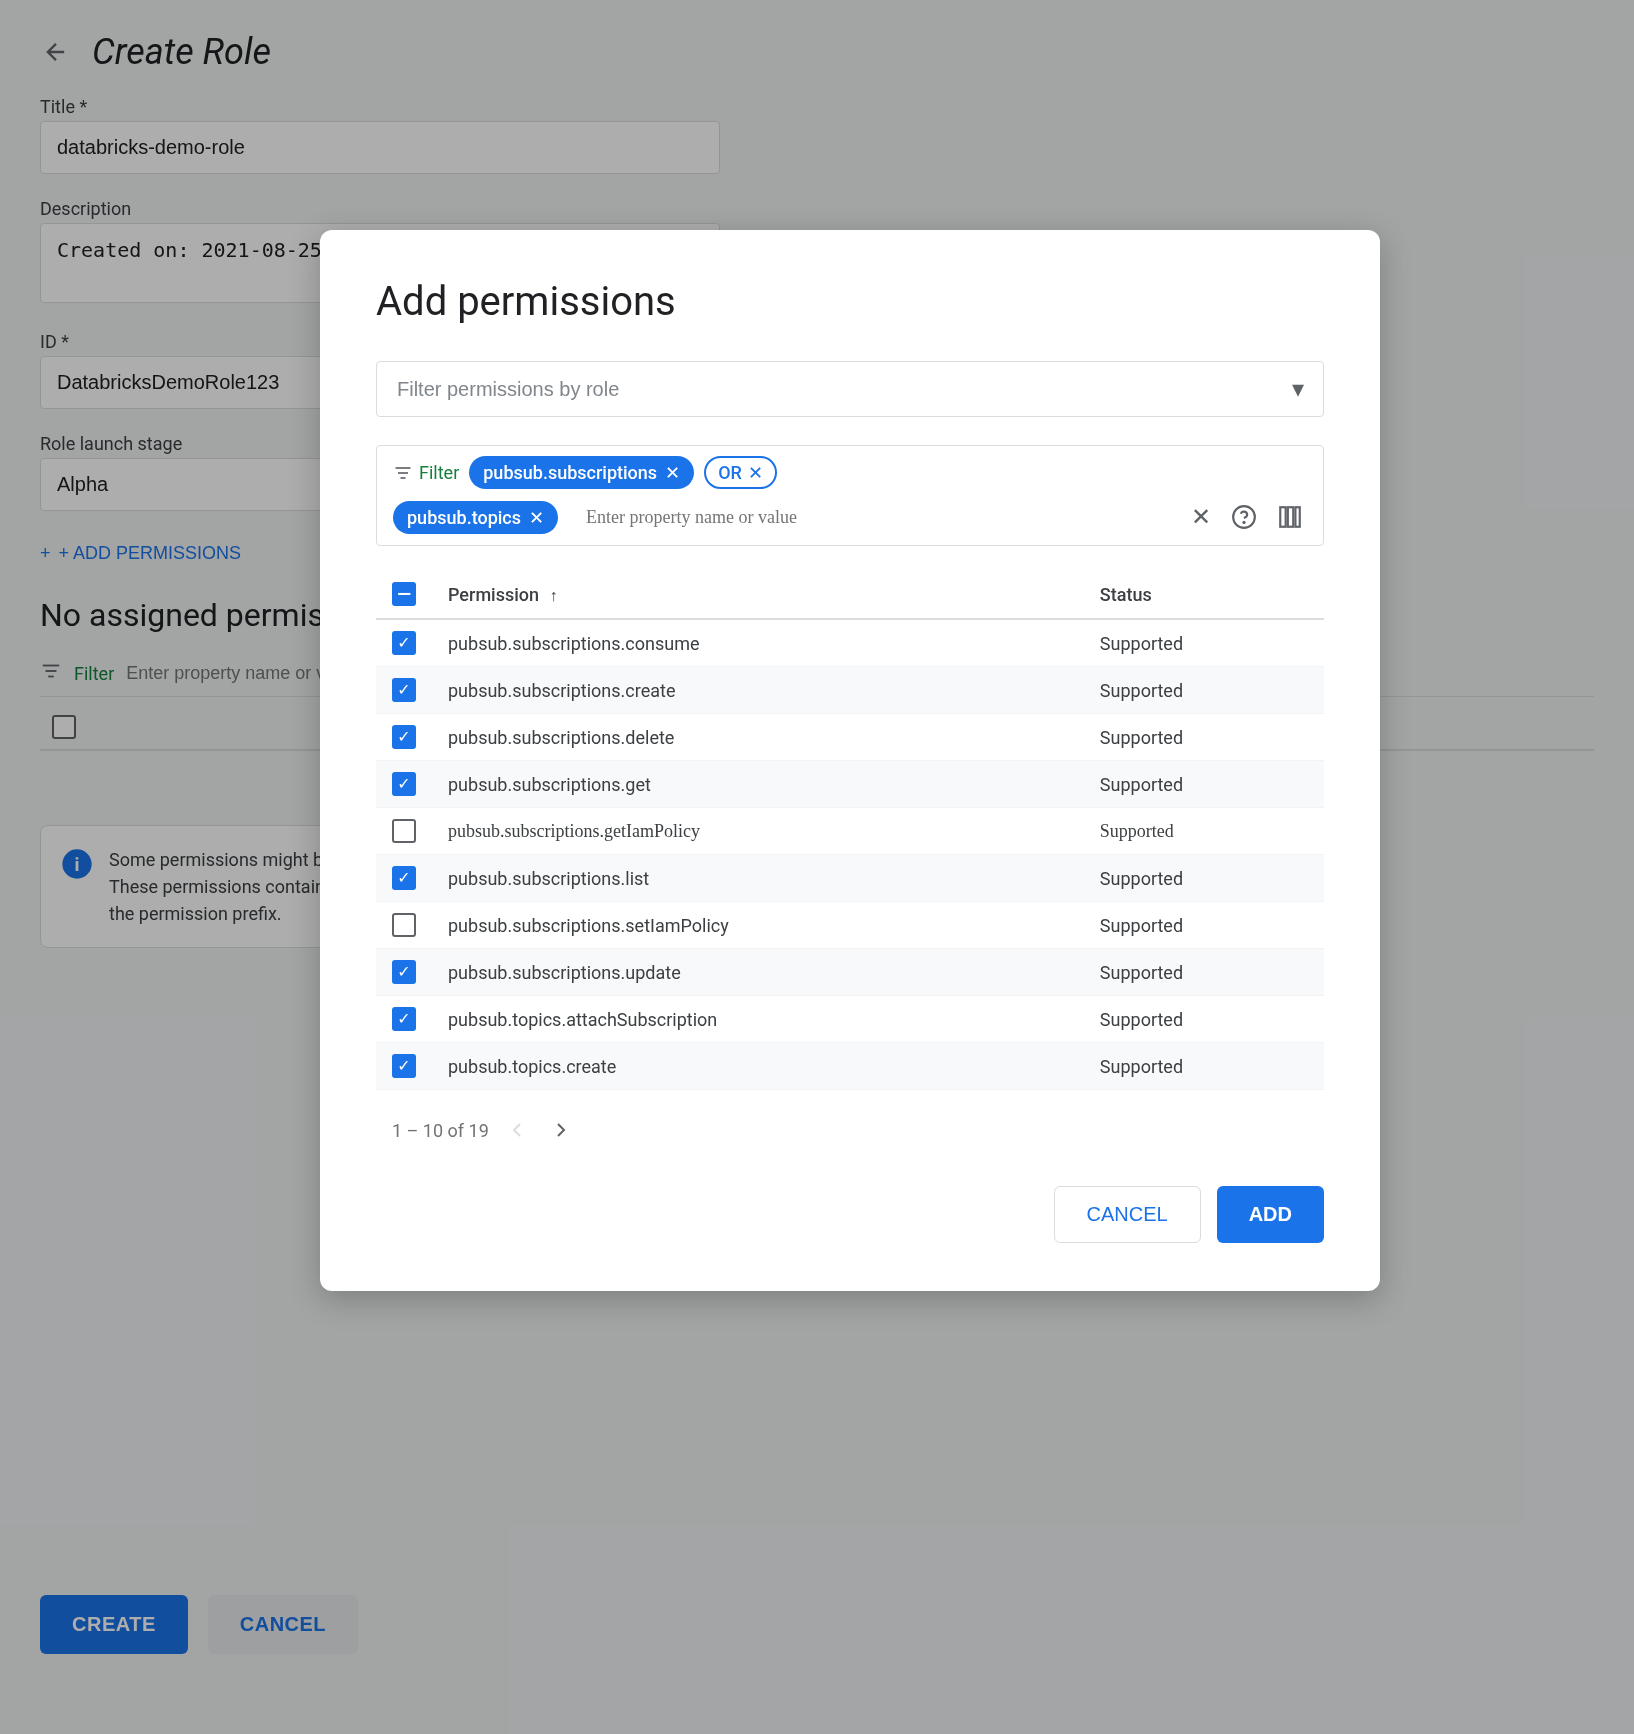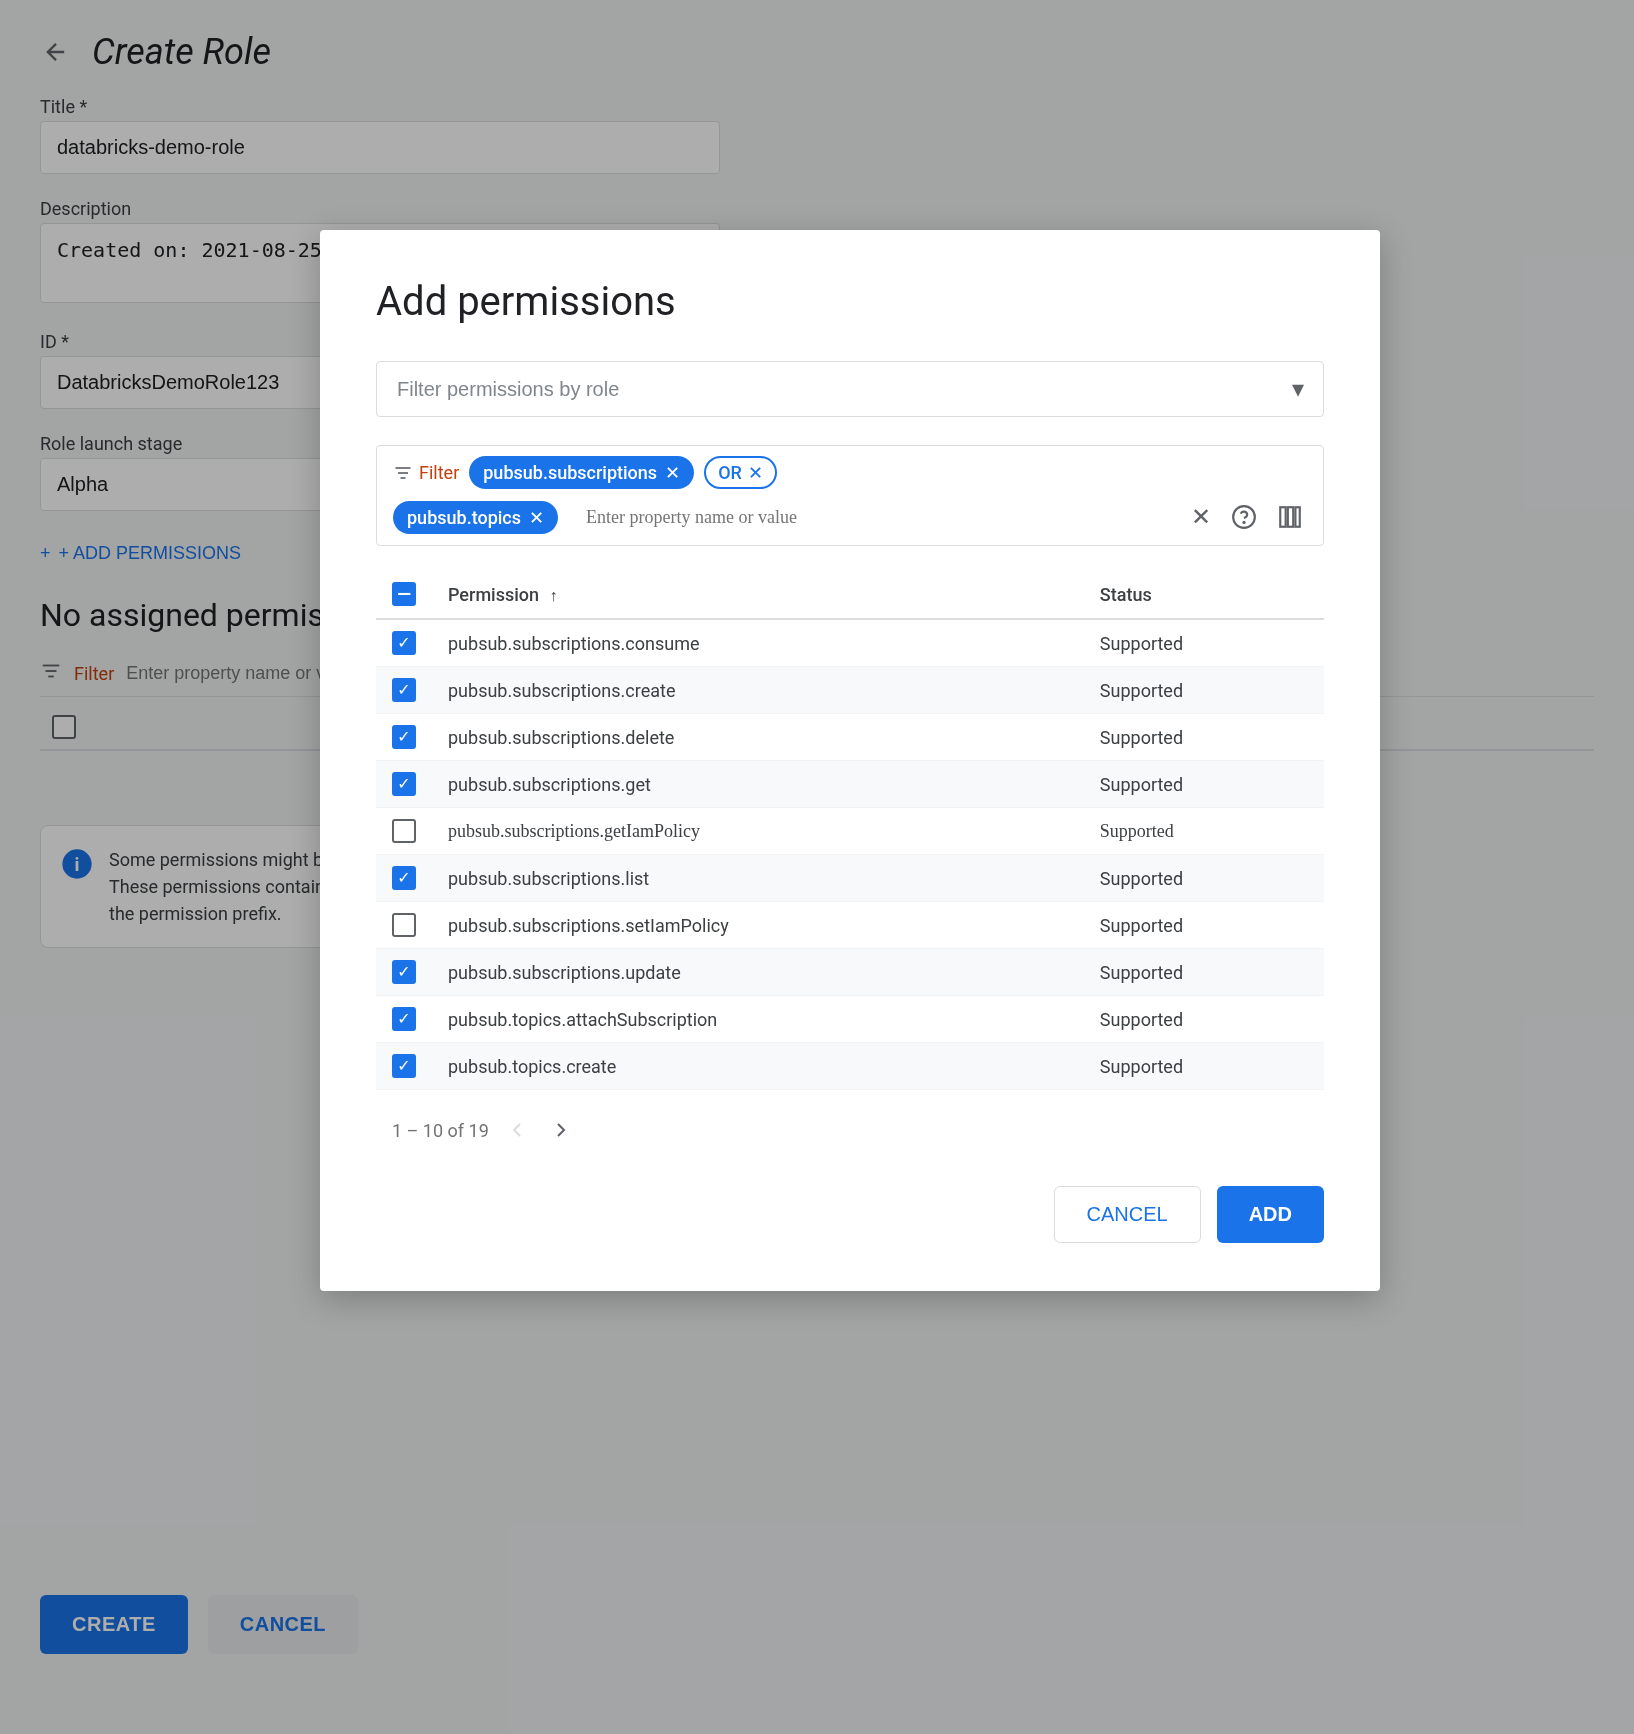--- a/index.html
+++ b/index.html
@@ -234,21 +234,21 @@
       z-index: 10;
     }
 
     
     .dialog {
       position: absolute;
       top: 230px;
       left: 320px;
       width: 1060px;
       background: white;
-      border-radius: 4px;
+      border-radius: 12px;
       box-shadow: 0 8px 32px rgba(0,0,0,0.24);
       z-index: 20;
       padding: 48px 56px 48px 56px;
     }
 
     .dialog-title {
       font-size: 40px;
       font-weight: 400;
       color: #202124;
       margin-bottom: 36px;
@@ -296,21 +296,21 @@
       display: flex;
       align-items: center;
       gap: 10px;
       margin-bottom: 10px;
     }
 
     .filter-label {
       display: flex;
       align-items: center;
       gap: 6px;
-      color: #c2410c;
+      color: #15803d;
       font-size: 18px;
     }
 
     .chip {
       display: inline-flex;
       align-items: center;
       gap: 8px;
       background: #1a73e8;
       color: white;
       border-radius: 20px;

